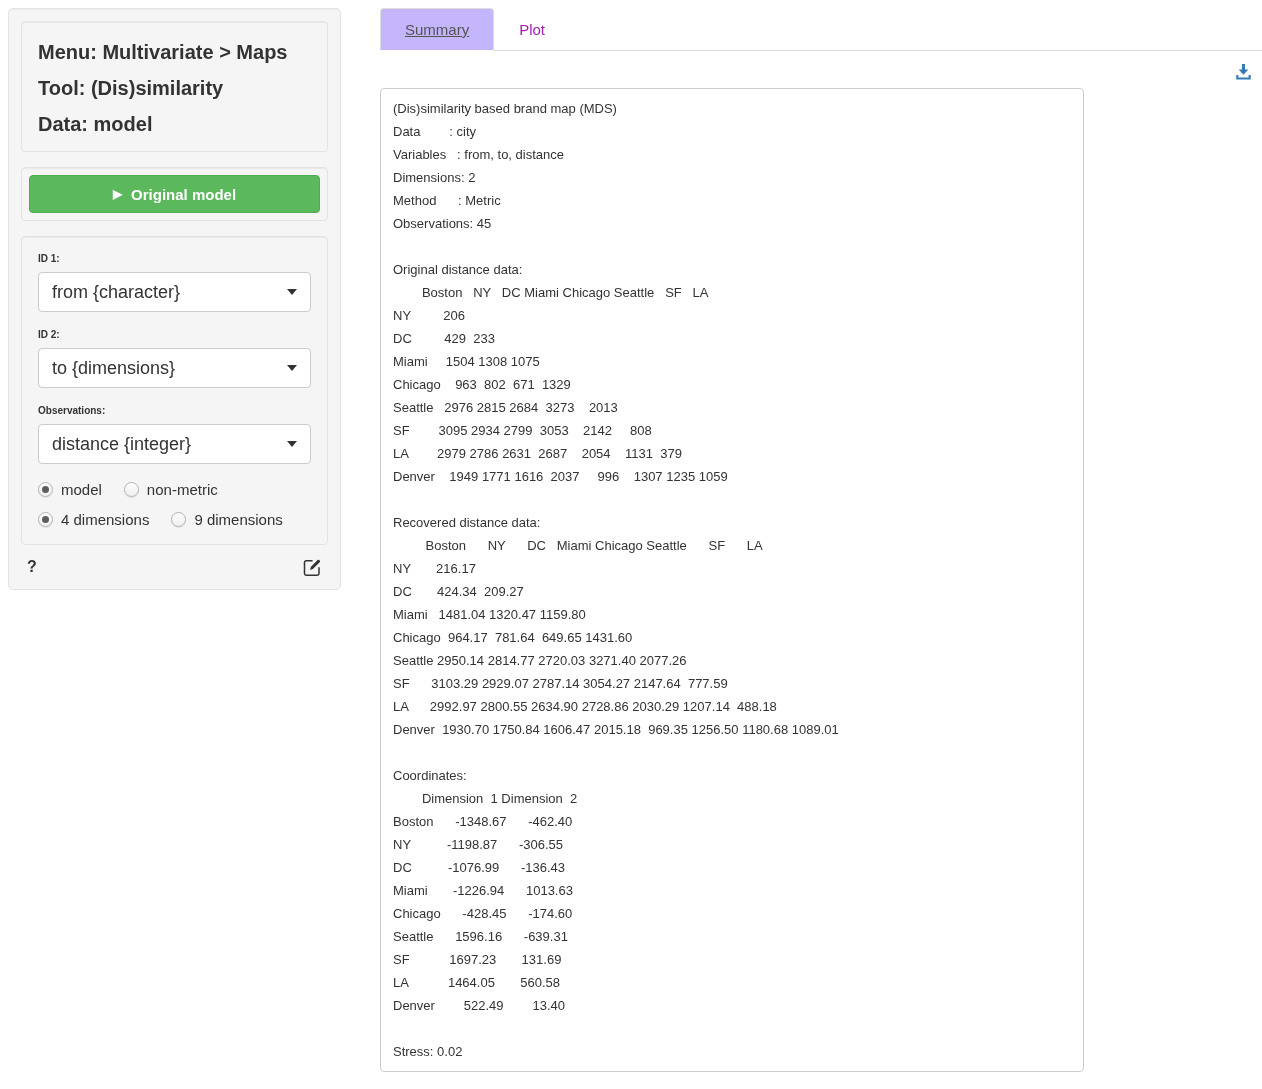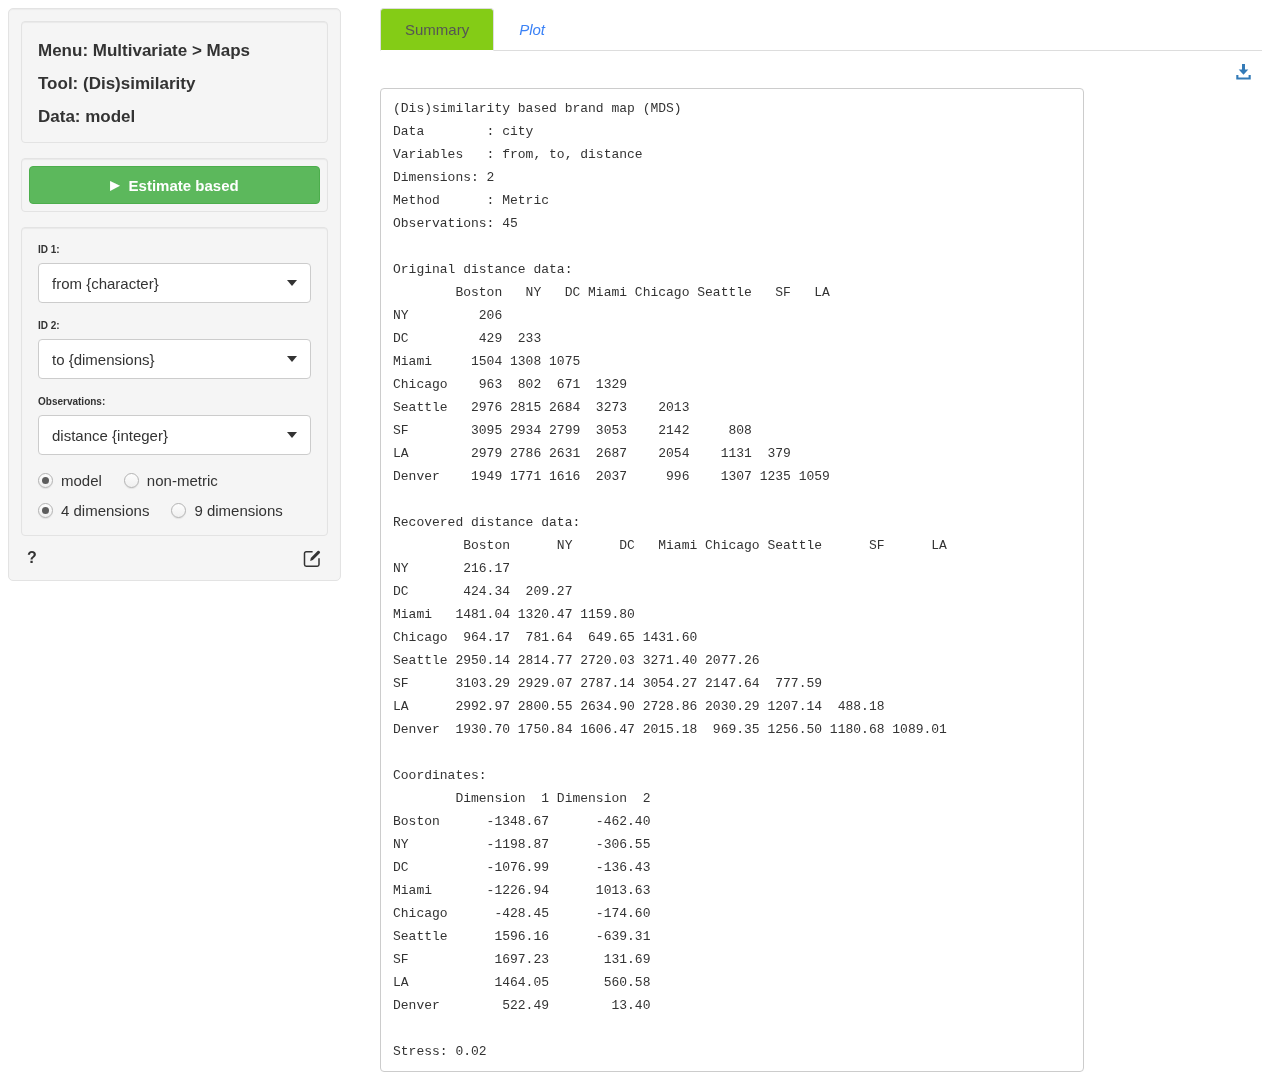--- a/index.html
+++ b/index.html
@@ -15,37 +15,37 @@
   .sidebar {
     position:absolute; left:8px; top:8px; width:333px;
     background:#f5f5f5; border:1px solid #e3e3e3; border-radius:5px;
     padding:12px; box-shadow:inset 0 1px 1px rgba(0,0,0,.04);
   }
   .well {
     background:#f5f5f5; border:1px solid #e3e3e3; border-radius:4px;
     box-shadow:inset 0 1px 1px rgba(0,0,0,.05);
   }
   .info-well { padding:6px 16px 2px 16px; margin-bottom:15px; }
-  .info-line { font-weight:bold; font-size:17px; margin:13px 0; color:#333; }
+  .info-line { font-weight:bold; font-size:20px; margin:13px 0; color:#333; }
 
   .btn-well { padding:7px; margin-bottom:15px; }
   .btn-estimate {
     display:flex; align-items:center; justify-content:center; gap:9px;
     width:100%; height:38px;
     background:#5cb85c; border:1px solid #4cae4c; border-radius:4px;
     color:#fff; font-weight:bold; font-size:15px; cursor:pointer;
   }
   .play-icon { font-size:12px; line-height:1; }
 
   .form-well { padding:14px 16px 16px 16px; }
   .form-label { font-weight:bold; font-size:10px; margin:2px 0 8px; }
   .select {
     height:40px; background:#fff; border:1px solid #ccc; border-radius:4px;
     display:flex; align-items:center; justify-content:space-between;
-    padding:0 13px; font-size:15px; color:#333; margin-bottom:17px; cursor:pointer;
+    padding:0 13px; font-size:18px; color:#333; margin-bottom:17px; cursor:pointer;
   }
   .caret {
     width:0; height:0; border-left:5px solid transparent;
     border-right:5px solid transparent; border-top:6px solid #333;
   }
   .radio-row { display:flex; gap:22px; margin-top:13px; font-size:15px; }
   .radio-opt { display:inline-flex; align-items:center; gap:8px; cursor:pointer; }
   .radio-circle {
     width:15px; height:15px; border-radius:50%; position:relative;
     background:linear-gradient(#fdfdfd,#f0f0f0); border:1px solid #b3b3b3;
@@ -63,50 +63,50 @@
   .edit-btn { cursor:pointer; line-height:0; }
 
   
   .main { position:absolute; left:380px; top:8px; width:882px; }
   .tabbar { display:flex; border-bottom:1px solid #ddd; align-items:flex-end; }
   .tab {
     font-size:15px; padding:12px 24px; cursor:pointer; border-radius:4px 4px 0 0;
     margin-bottom:-1px;
   }
   .tab.active {
-    background:#84cc16; border:1px solid #ddd; border-bottom:1px solid #fff; color:#555;
-  }
-  .tab.inactive { color:#3b82f6; border:1px solid transparent;font-style:italic; }
+    background:#c4b5fd; border:1px solid #ddd; border-bottom:1px solid #fff; color:#555;text-decoration:underline;
+  }
+  .tab.inactive { color:#a21caf; border:1px solid transparent; }
 
   .dl-row { display:flex; justify-content:flex-end; padding:12px 10px 8px 0; }
   .dl-btn { cursor:pointer; line-height:0; }
 
   .output-box {
     width:704px; background:#fff; border:1px solid #ccc; border-radius:4px;
     padding:8px 12px; margin:0;
-    font-family:Liberation Mono, monospace;
+    font-family:Liberation Sans, sans-serif;
     font-size:13px; line-height:23px; color:#333;
     white-space:pre; overflow:hidden;
   }
 </style>
 </head>
 <body>
 
 <div class="sidebar">
 
   <div class="well info-well">
     <div class="info-line">Menu: Multivariate &gt; Maps</div>
     <div class="info-line">Tool: (Dis)similarity</div>
     <div class="info-line">Data: model</div>
   </div>
 
   <div class="well btn-well">
     <div class="btn-estimate">
       <span class="play-icon">▶</span>
-      <span>Estimate based</span>
+      <span>Original model</span>
     </div>
   </div>
 
   <div class="well form-well">
 
     <div class="form-label">ID 1:</div>
     <div class="select">
       <span>from {character}</span>
       <span class="caret"></span>
     </div>

